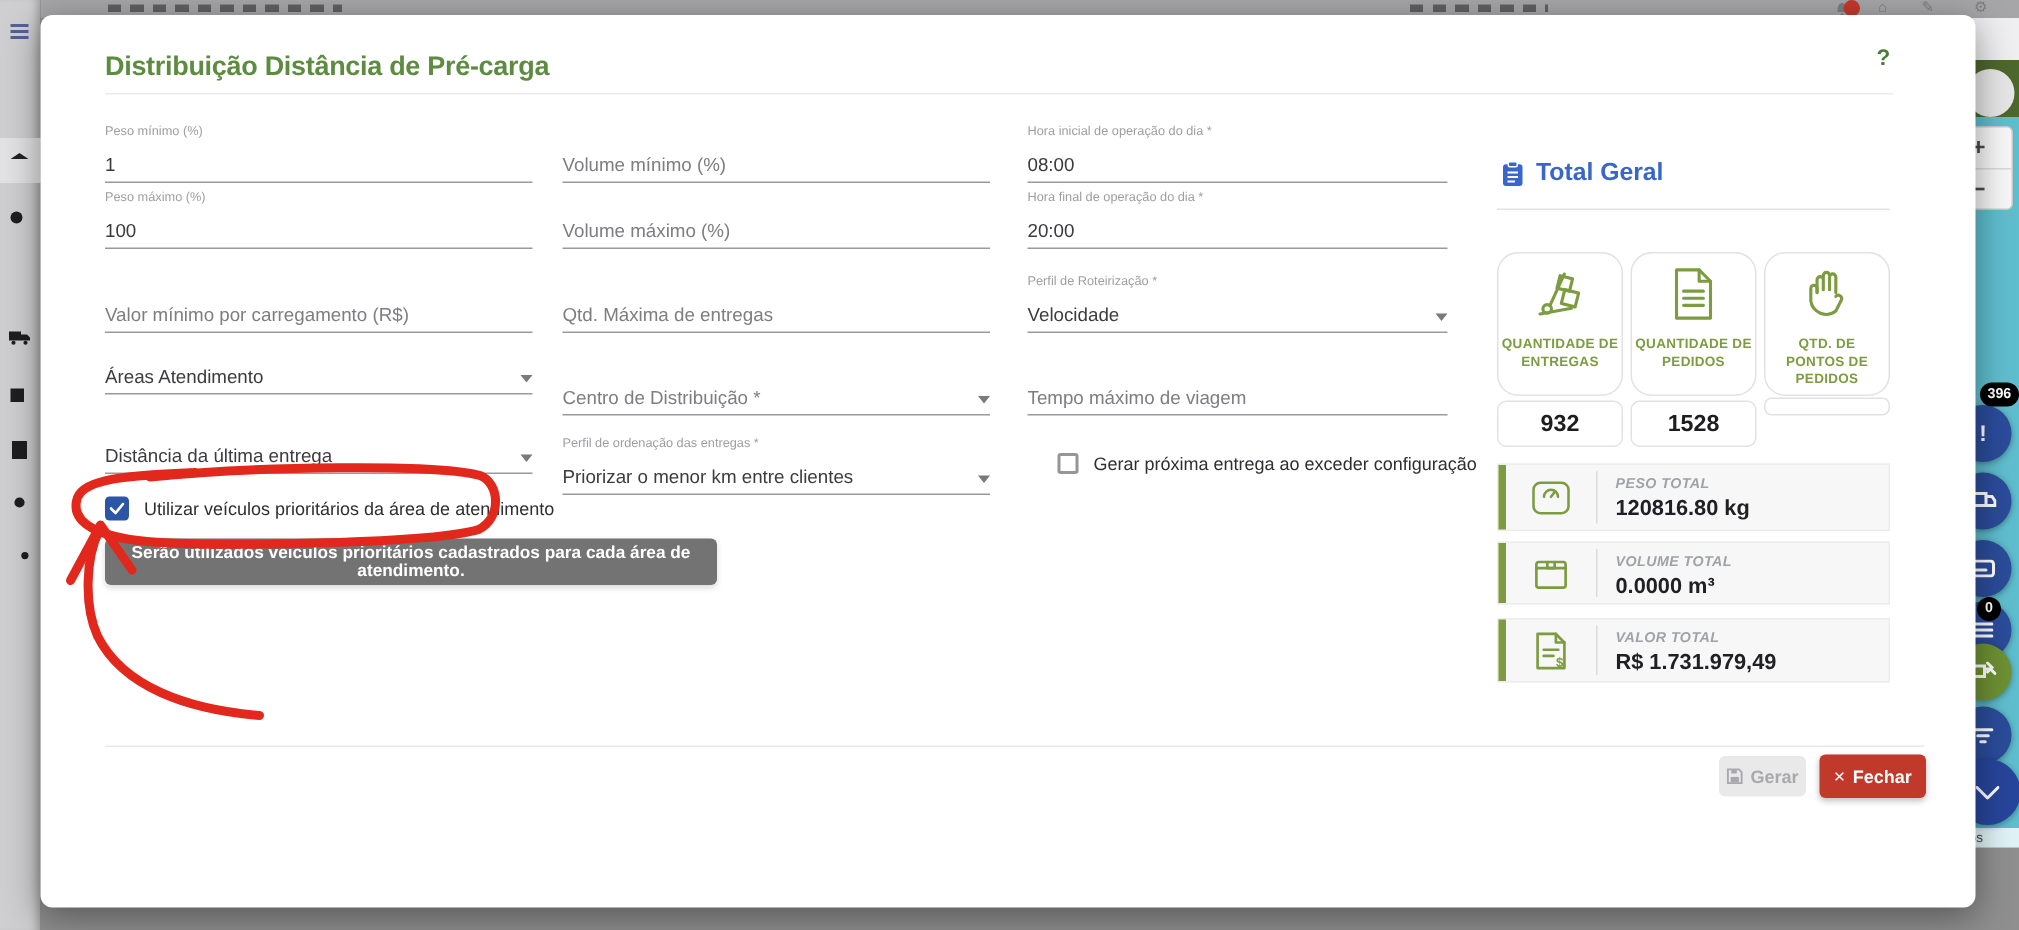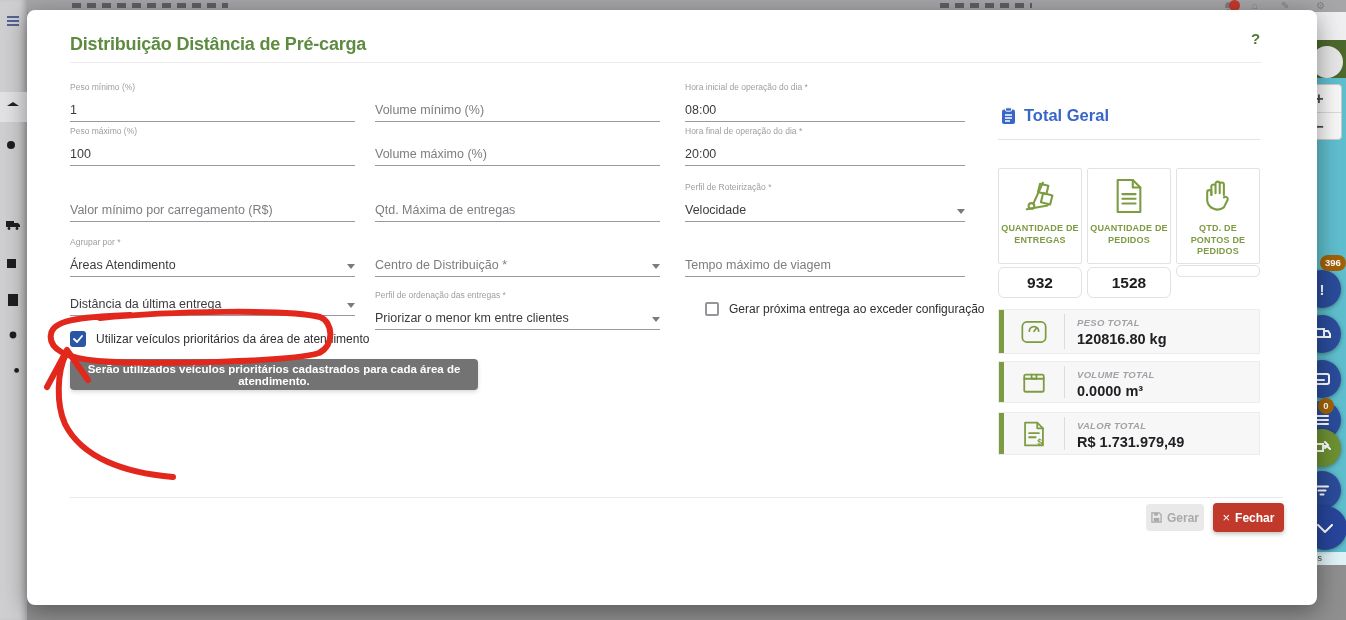--- a/index.html
+++ b/index.html
@@ -22,21 +22,21 @@
   .rstrip-circle{ position:absolute; left:1311px; top:46px; width:32px; height:32px; border-radius:50%; background:#e6e6e6; }
   .map { position:absolute; left:1280px; top:78px; width:66px; height:487px; background:#5fbece; }
   .attrib { position:absolute; left:1280px; top:552px; width:66px; height:13px; background:rgba(255,255,255,.8); font-size:9px; color:#444; line-height:13px; padding-left:17px; }
   .zoomctl { position:absolute; left:1296px; top:84px; width:46px; height:56px; background:#f7f7f7; border:1px solid #c9c9c9; border-radius:4px; }
   .zoomctl .zc { height:27px; text-align:center; font-size:16px; font-weight:bold; color:#4a4a4a; line-height:27px; }
   .zoomctl .zdiv { height:1px; background:#d9d9d9; }
   .fab { position:absolute; left:1303px; width:38px; height:38px; border-radius:50%; background:#2b4c9b; color:#fff; display:flex; align-items:center; justify-content:center; box-shadow:0 1px 4px rgba(0,0,0,.35); }
   .fab svg { stroke:#fff; fill:none; stroke-width:2; stroke-linecap:round; }
   .fab.green { background:#6e9133; }
   .fab.big { width:44px; height:44px; background:#27459b; }
-  .badge { position:absolute; background:#a16207; color:#fff; font-size:9.5px; font-weight:bold; border-radius:9px; text-align:center; line-height:16px; padding:0 5px; height:16px; min-width:16px; z-index:3; }
+  .badge { position:absolute; background:#000000; color:#fff; font-size:9.5px; font-weight:bold; border-radius:9px; text-align:center; line-height:16px; padding:0 5px; height:16px; min-width:16px; z-index:3; }
 
   
   .modal { position:absolute; left:27px; top:10px; width:1290px; height:595px; background:#ffffff; border-radius:8px; box-shadow:0 6px 24px rgba(0,0,0,.4); z-index:5; }
   .m-title { position:absolute; left:43px; top:24px; font-size:18px; font-weight:bold; color:#5d8c41; letter-spacing:-.2px; }
   .m-help { position:absolute; left:1224px; top:20px; font-size:15px; font-weight:bold; color:#4f7a35; cursor:pointer; }
   .hr { position:absolute; height:1px; background:#ececec; }
 
   .fld { position:absolute; }
   .fld .lab { height:14px; font-size:8.5px; color:#9e9ea2; }
   .fld .ctl { height:26px; border-bottom:1px solid #9a9a9e; display:flex; align-items:flex-end; justify-content:space-between; padding-bottom:4px; font-size:12.5px; color:#3c3c40; }
@@ -44,21 +44,21 @@
   .caret { width:0; height:0; border-left:4px solid transparent; border-right:4px solid transparent; border-top:5px solid #7a7a7e; margin-bottom:3px; }
 
   .cbrow { position:absolute; display:flex; align-items:center; gap:10px; font-size:12px; color:#2f2f33; }
   .cbbox-on { width:16px; height:16px; border-radius:3px; background:#2a56a5; display:flex; align-items:center; justify-content:center; }
   .cbbox-off { width:14px; height:14px; border:2px solid #95959a; border-radius:2px; background:#fff; }
 
   .banner { position:absolute; left:43px; top:349px; width:408px; height:31px; background:#737373; border-radius:4px; color:#fff; font-size:11.5px; font-weight:bold; display:flex; align-items:center; justify-content:center; text-align:center; box-shadow:0 2px 4px rgba(0,0,0,.15); }
 
   
   .tg-head { position:absolute; left:974px; top:96px; display:flex; align-items:center; gap:8px; color:#3866c9; font-size:16.5px; font-weight:bold; }
-  .card { position:absolute; top:158px; width:84px; height:96px; border:1px solid #e2e2e2; border-radius:2px; background:#fff; text-align:center; padding-top:8px; }
+  .card { position:absolute; top:158px; width:84px; height:96px; border:1px solid #e2e2e2; border-radius:14px; background:#fff; text-align:center; padding-top:8px; }
   .card .clab { font-size:9px; font-weight:bold; color:#7d9c41; line-height:1.3; letter-spacing:.2px; margin-top:4px; padding:0 2px; }
   .cval { position:absolute; top:257px; width:84px; height:31px; border:1px solid #e2e2e2; border-radius:6px; background:#fff; text-align:center; font-size:15.5px; font-weight:bold; color:#1d1d1f; line-height:29px; }
   .cval.empty { top:255px; height:12px; border-radius:5px; }
   .trow { position:absolute; left:971px; width:262px; background:#f7f7f7; border:1px solid #ececec; display:flex; align-items:stretch; }
   .trow .gbar { width:5px; background:#7d9c41; }
   .trow .tico { width:60px; display:flex; align-items:center; justify-content:center; }
   .trow .tdiv { width:1px; background:#dcdcdc; margin:4px 0; }
   .trow .ttxt { padding:7px 0 0 12px; }
   .trow .tlab { font-size:9.5px; font-weight:bold; color:#9fa2a6; letter-spacing:.3px;font-style:italic; }
   .trow .tval { font-size:14.5px; font-weight:bold; color:#202024; margin-top:3px; }
@@ -235,21 +235,20 @@
     </div>
     <div class="fld" style="left:658px;top:172px;width:280px">
       <div class="lab">Perfil de Roteirização *</div>
       <div class="ctl">
           <span>Velocidade</span>
           <span class="caret"></span>
         </div>
     </div>
 
     <div class="fld" style="left:43px;top:227px;width:285px">
-      <div class="lab">Agrupar por *</div>
       <div class="ctl">
           <span>Áreas Atendimento</span>
           <span class="caret"></span>
         </div>
     </div>
     <div class="fld" style="left:348px;top:227px;width:285px">
       <div class="lab"></div>
       <div class="ctl">
           <span class="ph">Centro de Distribuição *</span>
           <span class="caret"></span>

